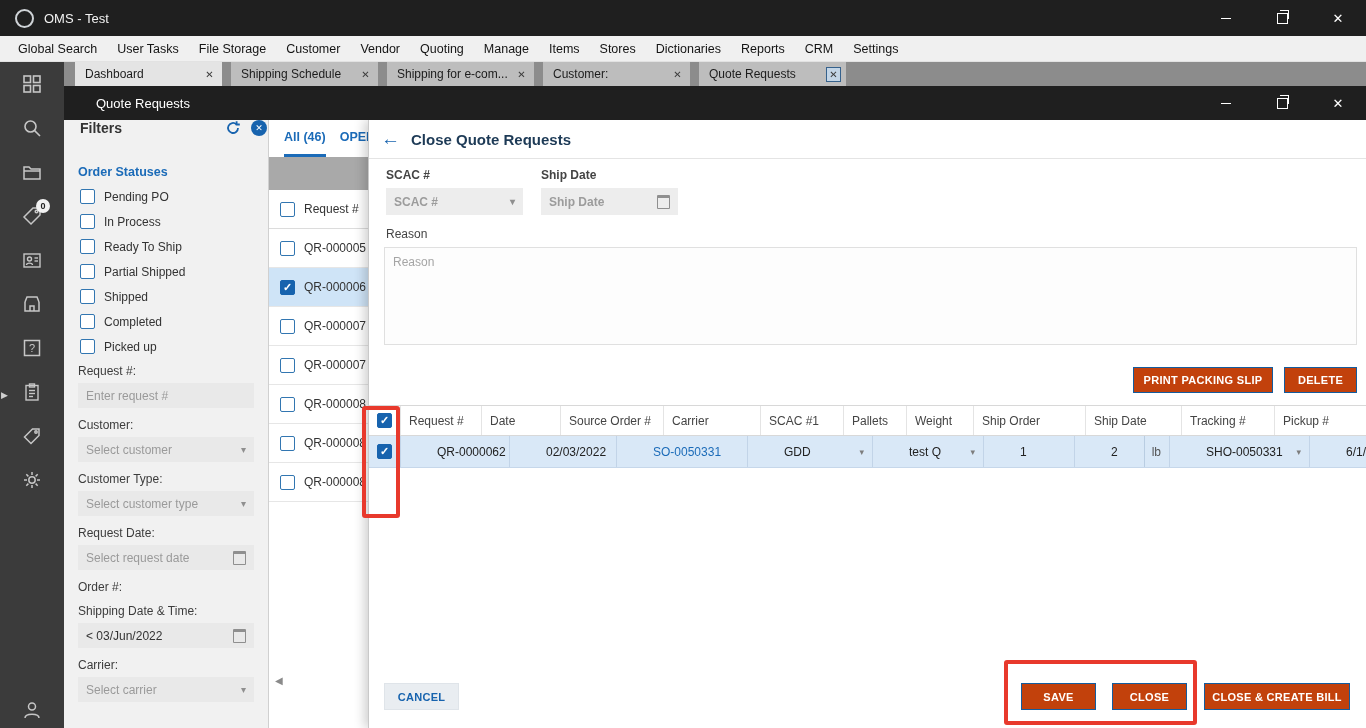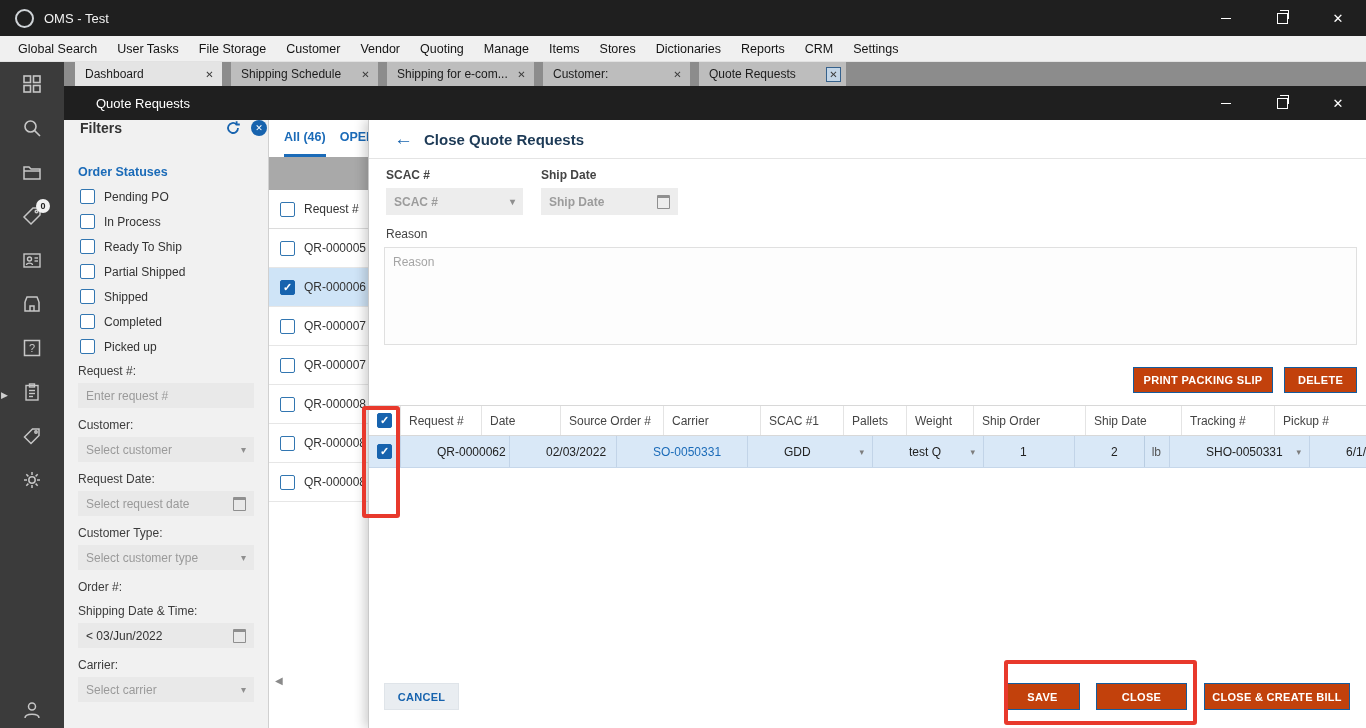--- a/index.html
+++ b/index.html
@@ -88,21 +88,21 @@
          border-bottom:1px solid #dcdcdc;font-size:12px;color:#333;}
   .grow{height:38px;display:flex;align-items:center;gap:9px;padding-left:11px;
         border-bottom:1px solid #e6e6e6;font-size:12px;color:#333;white-space:nowrap;overflow:hidden;cursor:pointer;}
   .grow[data-selected="true"]{background:#cfe4f7;}
   .gscroll{position:absolute;left:6px;bottom:42px;color:#8a8a8a;font-size:10px;cursor:pointer;}
   .gscroll::before{content:"\25C0";}
 
   
   .dialog{position:absolute;left:304px;top:0;right:0;bottom:0;background:#fff;
           border-left:1px solid #c9c9c9;box-shadow:-4px 0 10px rgba(0,0,0,.18);}
-  .d-head{height:38px;border-bottom:1px solid #e4e4e4;display:flex;align-items:center;padding:0 25px;}
+  .d-head{height:38px;border-bottom:1px solid #e4e4e4;display:flex;align-items:center;padding:0 12px;}
   .d-back{color:#1763ae;font-size:19px;font-weight:bold;width:24px;cursor:pointer;}
   .d-back::before{content:"\2190";}
   .d-title{color:#1d3a56;font-size:15px;font-weight:bold;margin-left:6px;}
   .d-fields{display:flex;gap:18px;padding:9px 0 0 17px;}
   .d-field{width:137px;flex:none;font-weight:bold;}
   .d-flabel{font-size:12px;color:#444;margin-bottom:6px;}
   .dinput{height:27px;background:#ededed;display:flex;align-items:center;padding:0 8px;font-size:12px;color:#9c9c9c;}
   .d-reason-label{margin:12px 0 6px 17px;font-size:12px;color:#444;}
   .d-reason{display:block;margin-left:15px;width:calc(100% - 24px);height:98px;box-sizing:border-box;
             resize:none;border:1px solid #e0e0e0;background:#fdfdfd;padding:7px 8px;font-size:12px;
@@ -128,21 +128,21 @@
   .cellarrow{margin-left:auto;color:#7d7d7d;font-size:9px;}
   .cellarrow::before{content:"\25BE";}
   .wt-unit{margin-left:auto;border-left:1px solid #b9cde2;padding-left:7px;color:#555;height:100%;
            display:flex;align-items:center;}
   .caret{display:inline-block;width:1px;height:13px;background:#333;margin-left:2px;}
 
   .d-footer{position:absolute;left:15px;right:16px;bottom:18px;height:27px;display:flex;align-items:center;}
   .btn-cancel{width:75px;height:27px;background:#e9edf1;color:#1763ae;border:1px solid #dfe4e9;}
   .d-footer .spacer{flex:1;}
   .btn-save{width:75px;height:27px;}
-  .btn-close{width:91px;height:27px;margin-left:16px;}
+  .btn-close{width:75px;height:27px;margin-left:16px;}
   .btn-ccb{width:146px;height:27px;margin-left:17px;}
 
   
   .annot{position:absolute;border:4px solid #e8392c;border-radius:3px;z-index:60;pointer-events:none;box-sizing:border-box;}
   .annot-cb{left:362px;top:406px;width:38px;height:112px;}
   .annot-save{left:1004px;top:660px;width:193px;height:65px;}
 
   svg.icon{display:block;}
 </style>
 </head>
@@ -374,31 +374,31 @@
           <input class="fld" placeholder="Enter request #" style="">
         </div>
         <div class="fgroup">
           <div class="flabel">Customer:</div>
           <div class="finput">
             <span>Select customer</span>
             <span class="arrow"></span>
           </div>
         </div>
         <div class="fgroup">
+          <div class="flabel">Customer Type:</div>
+          <div class="finput">
+            <span>Select customer type</span>
+            <span class="arrow"></span>
+          </div>
+        </div>
+        <div class="fgroup">
           <div class="flabel">Request Date:</div>
           <div class="finput">
             <span>Select request date</span>
             <span class="cal"></span>
-          </div>
-        </div>
-        <div class="fgroup">
-          <div class="flabel">Customer Type:</div>
-          <div class="finput">
-            <span>Select customer type</span>
-            <span class="arrow"></span>
           </div>
         </div>
         <div class="fgroup">
           <div class="flabel">Order #:</div>
         </div>
         <div class="fgroup">
           <div class="flabel">Shipping Date &amp; Time:</div>
           <div class="finput">
             <span class="val">&lt; 03/Jun/2022</span>
             <span class="cal"></span>

